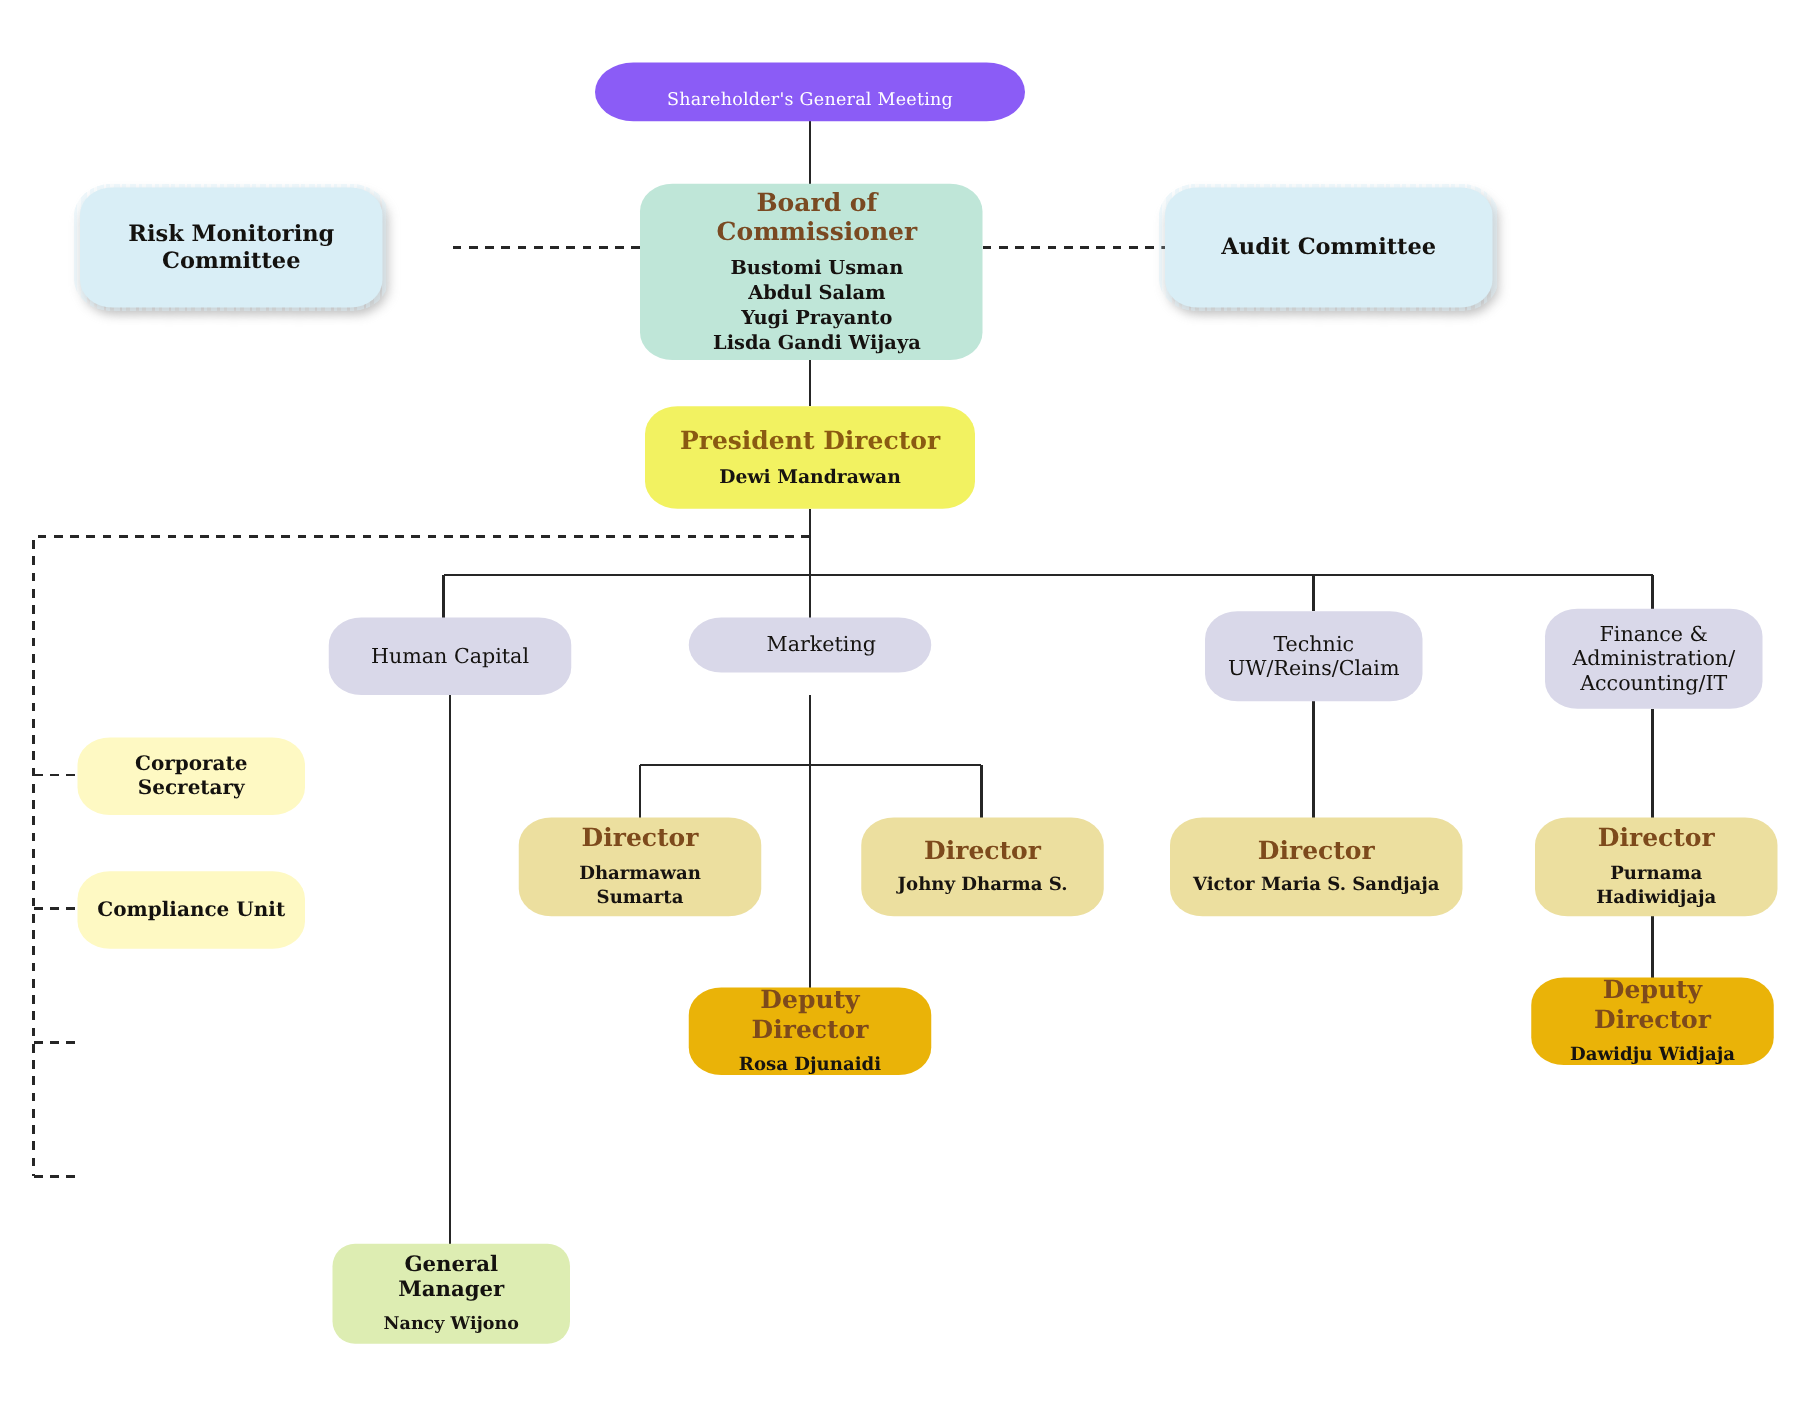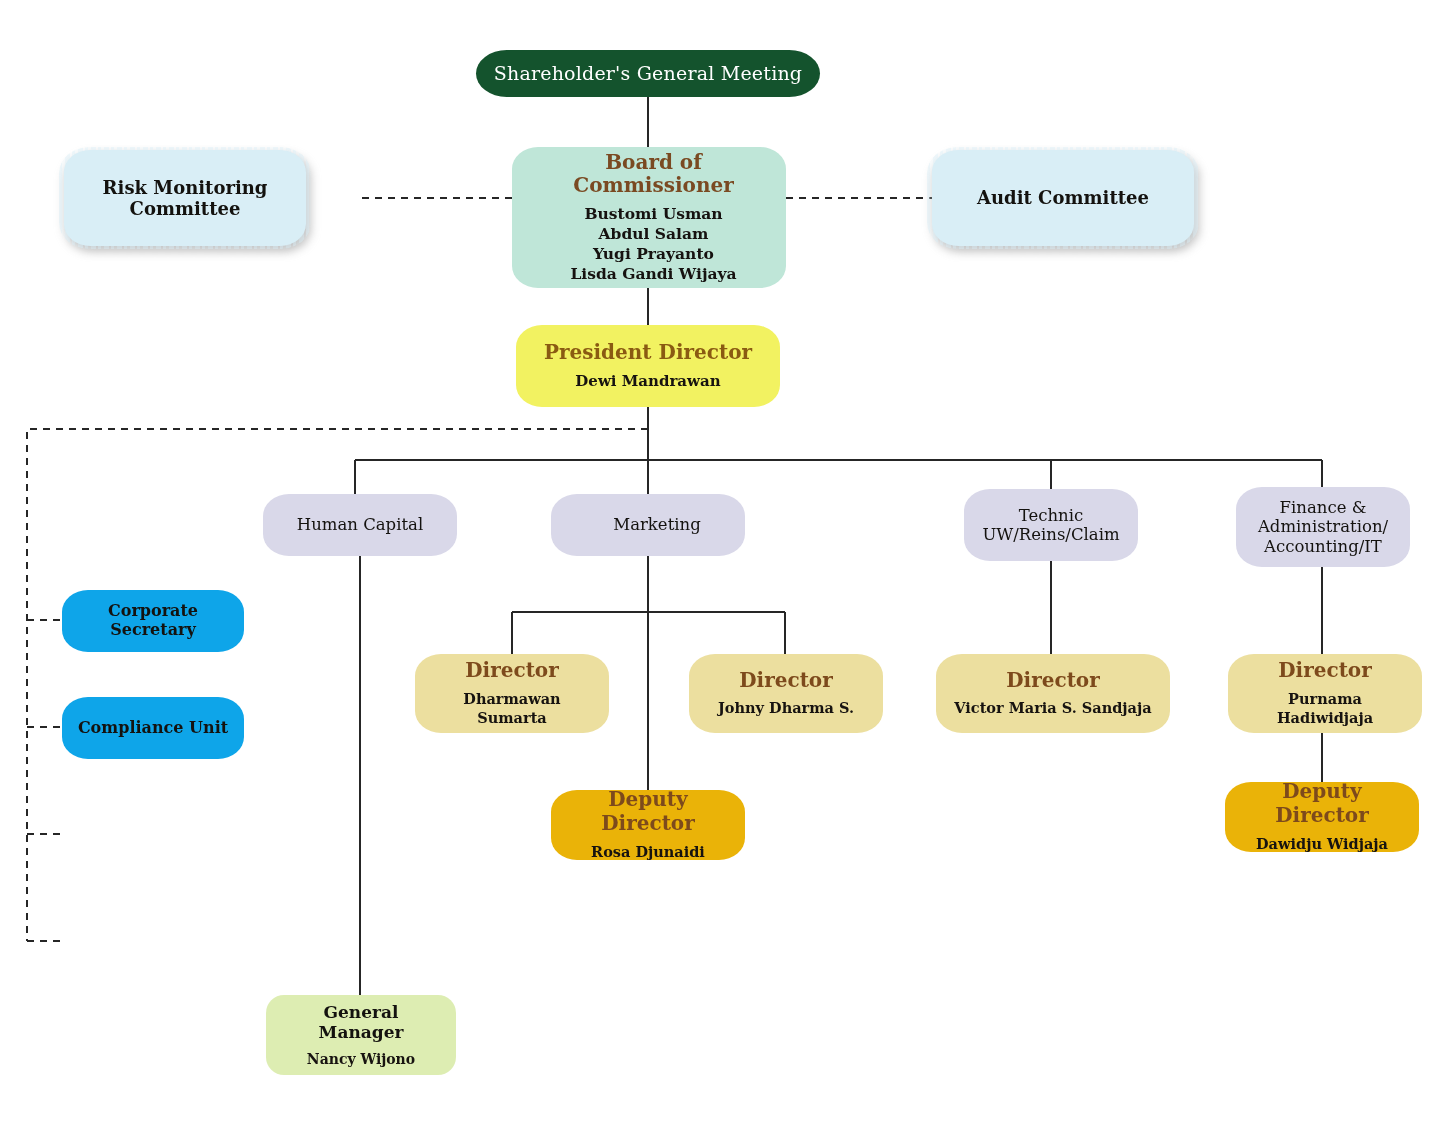--- a/index.html
+++ b/index.html
@@ -28,24 +28,25 @@
   .node::before{
     content:"";position:absolute;left:-5px;right:-5px;top:-3px;bottom:-3px;
     border-radius:30px/26px;
     background:inherit;opacity:.45;z-index:-1;
     -webkit-mask-image:repeating-linear-gradient(90deg,#000 0 3px,rgba(0,0,0,.35) 3px 6px,#000 6px 11px,rgba(0,0,0,.15) 11px 13px);
             mask-image:repeating-linear-gradient(90deg,#000 0 3px,rgba(0,0,0,.35) 3px 6px,#000 6px 11px,rgba(0,0,0,.15) 11px 13px);
   }
 
   
   .sgm{
-    background:#14532d;color:#ffffff;
-    font-size:19px;font-weight:400;letter-spacing:.2px;
+    background:#8b5cf6;color:#ffffff;
+    font-size:14px;font-weight:400;letter-spacing:.2px;
     border-radius:34px/26px;
     box-shadow:0 0 0 0 transparent;
+    justify-content:flex-end;
   }
   .sgm::before{
     background:#4aa86a;opacity:.55;
     left:-8px;right:-8px;top:-6px;bottom:-6px;
     border-radius:40px/30px;
   }
 
   .boc{ background:#bfe6d8; }
   .boc .title{color:#7a4a22;font-size:20px;font-weight:600;margin-bottom:6px;}
   .boc .sub{color:#161210;font-size:15.5px;font-weight:700;}
@@ -68,21 +69,21 @@
 
   .director{ background:#ecdf9f; }
   .director .title{color:#7d4a1c;font-size:20px;font-weight:600;margin-bottom:7px;}
   .director .sub{color:#171310;font-size:14.5px;font-weight:700;}
 
   .deputy{ background:#eab308; }
   .deputy .title{color:#7d4a1c;font-size:20px;font-weight:600;margin-bottom:7px;}
   .deputy .sub{color:#171310;font-size:14.5px;font-weight:700;}
 
   .unit{
-    background:#0ea5e9;
+    background:#fef9c3;
     color:#14120f;font-size:16px;font-weight:600;
   }
 
   .gm{ background:#ddedb2; }
   .gm .title{color:#14120f;font-size:17px;font-weight:600;margin-bottom:8px;}
   .gm .sub{color:#171310;font-size:14px;font-weight:600;}
 </style>
 </head>
 <body>
 
@@ -154,21 +155,21 @@
 
   <div class="node presdir" style="left:516px;top:325px;width:264px;height:82px;">
     <div class="title">President Director</div>
     <div class="sub">Dewi Mandrawan</div>
   </div>
 
   <div class="node dept" style="left:263px;top:494px;width:194px;height:62px;text-align:center;">
     <div class="title" style="white-space:pre-line;">Human Capital</div>
   </div>
 
-  <div class="node dept" style="left:551px;top:494px;width:194px;height:62px;padding-left:32px;">
+  <div class="node dept" style="left:551px;top:494px;width:194px;height:44px;padding-left:32px;">
     <div class="title" style="white-space:pre-line;">Marketing</div>
   </div>
 
   <div class="node dept" style="left:964px;top:489px;width:174px;height:72px;">
     <div class="title" style="white-space:pre-line;">Technic
 UW/Reins/Claim</div>
   </div>
 
   <div class="node dept" style="left:1236px;top:487px;width:174px;height:80px;">
     <div class="title" style="white-space:pre-line;">Finance &amp;

